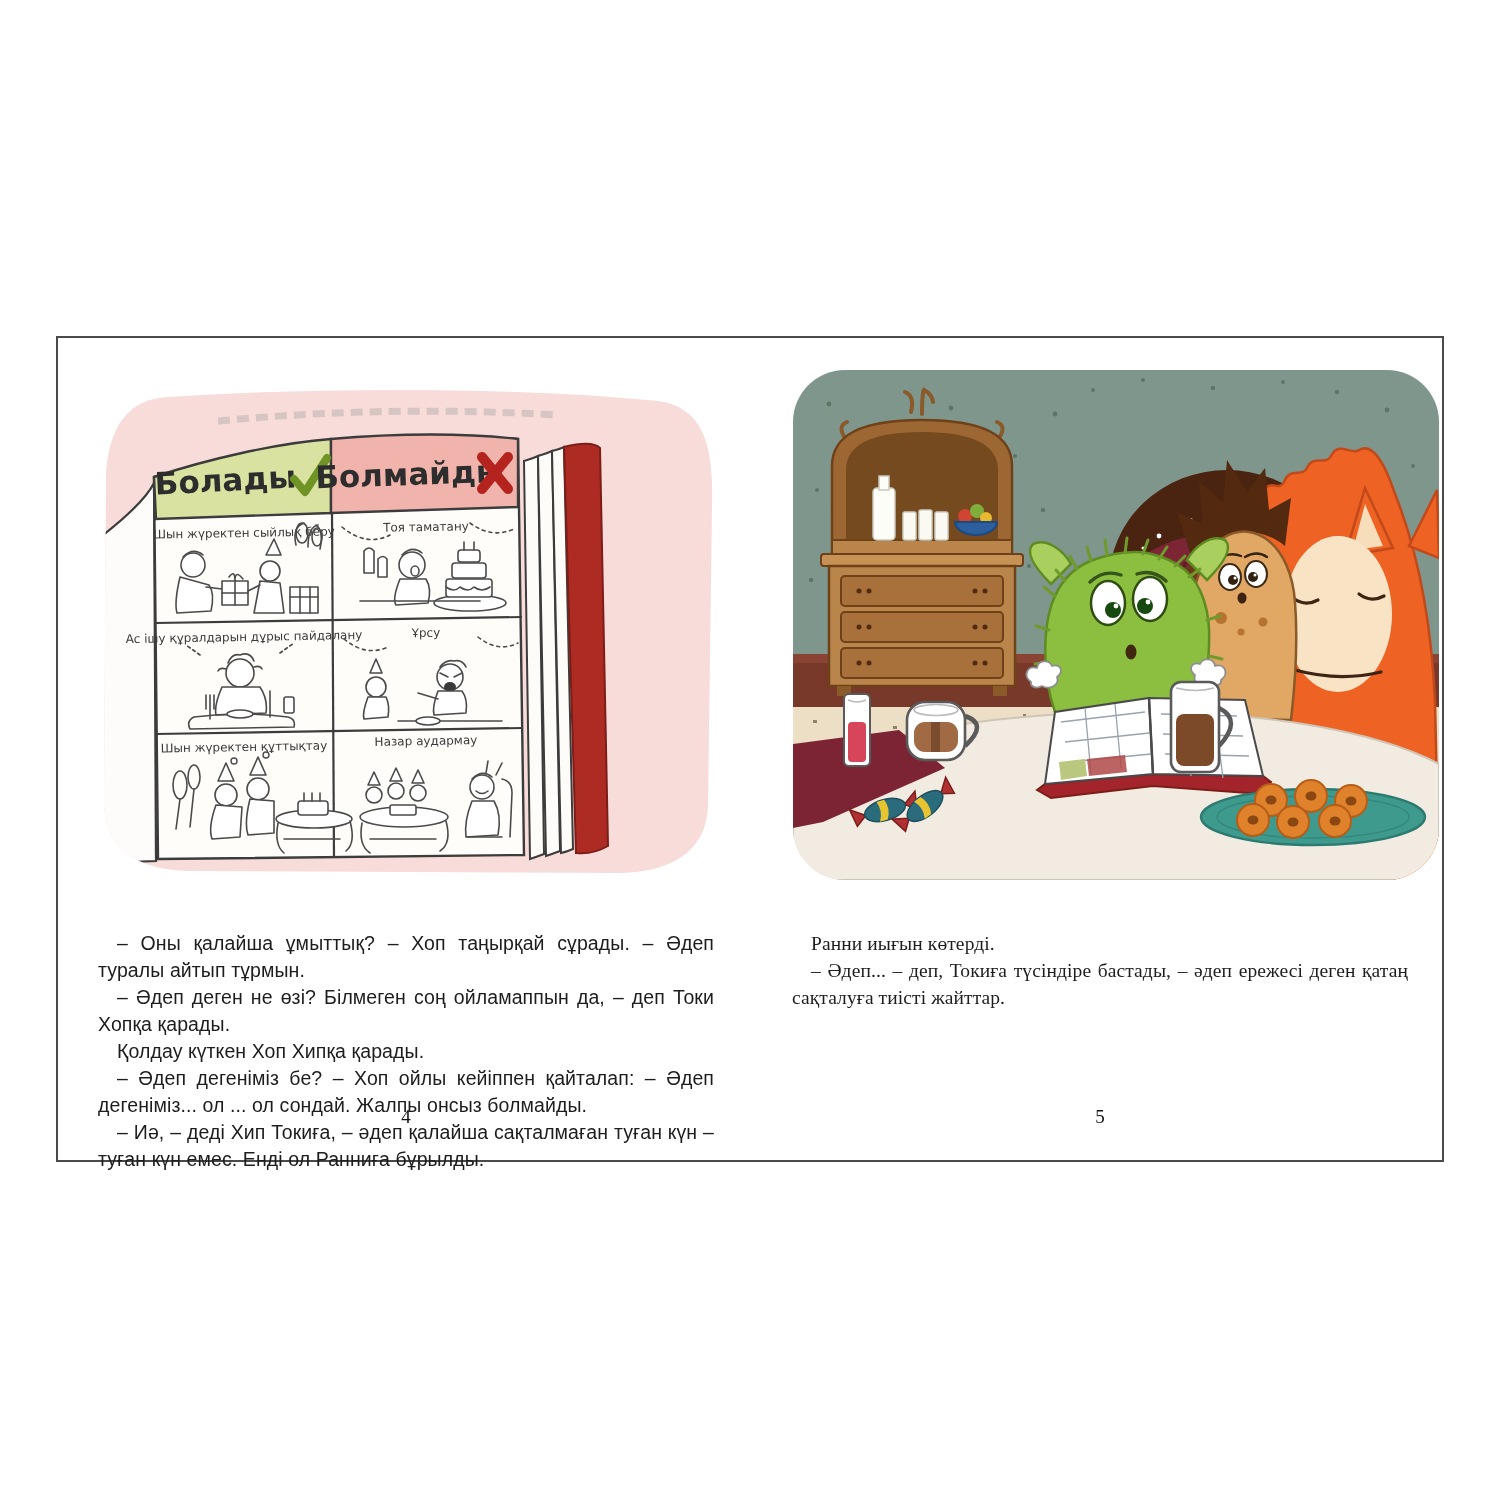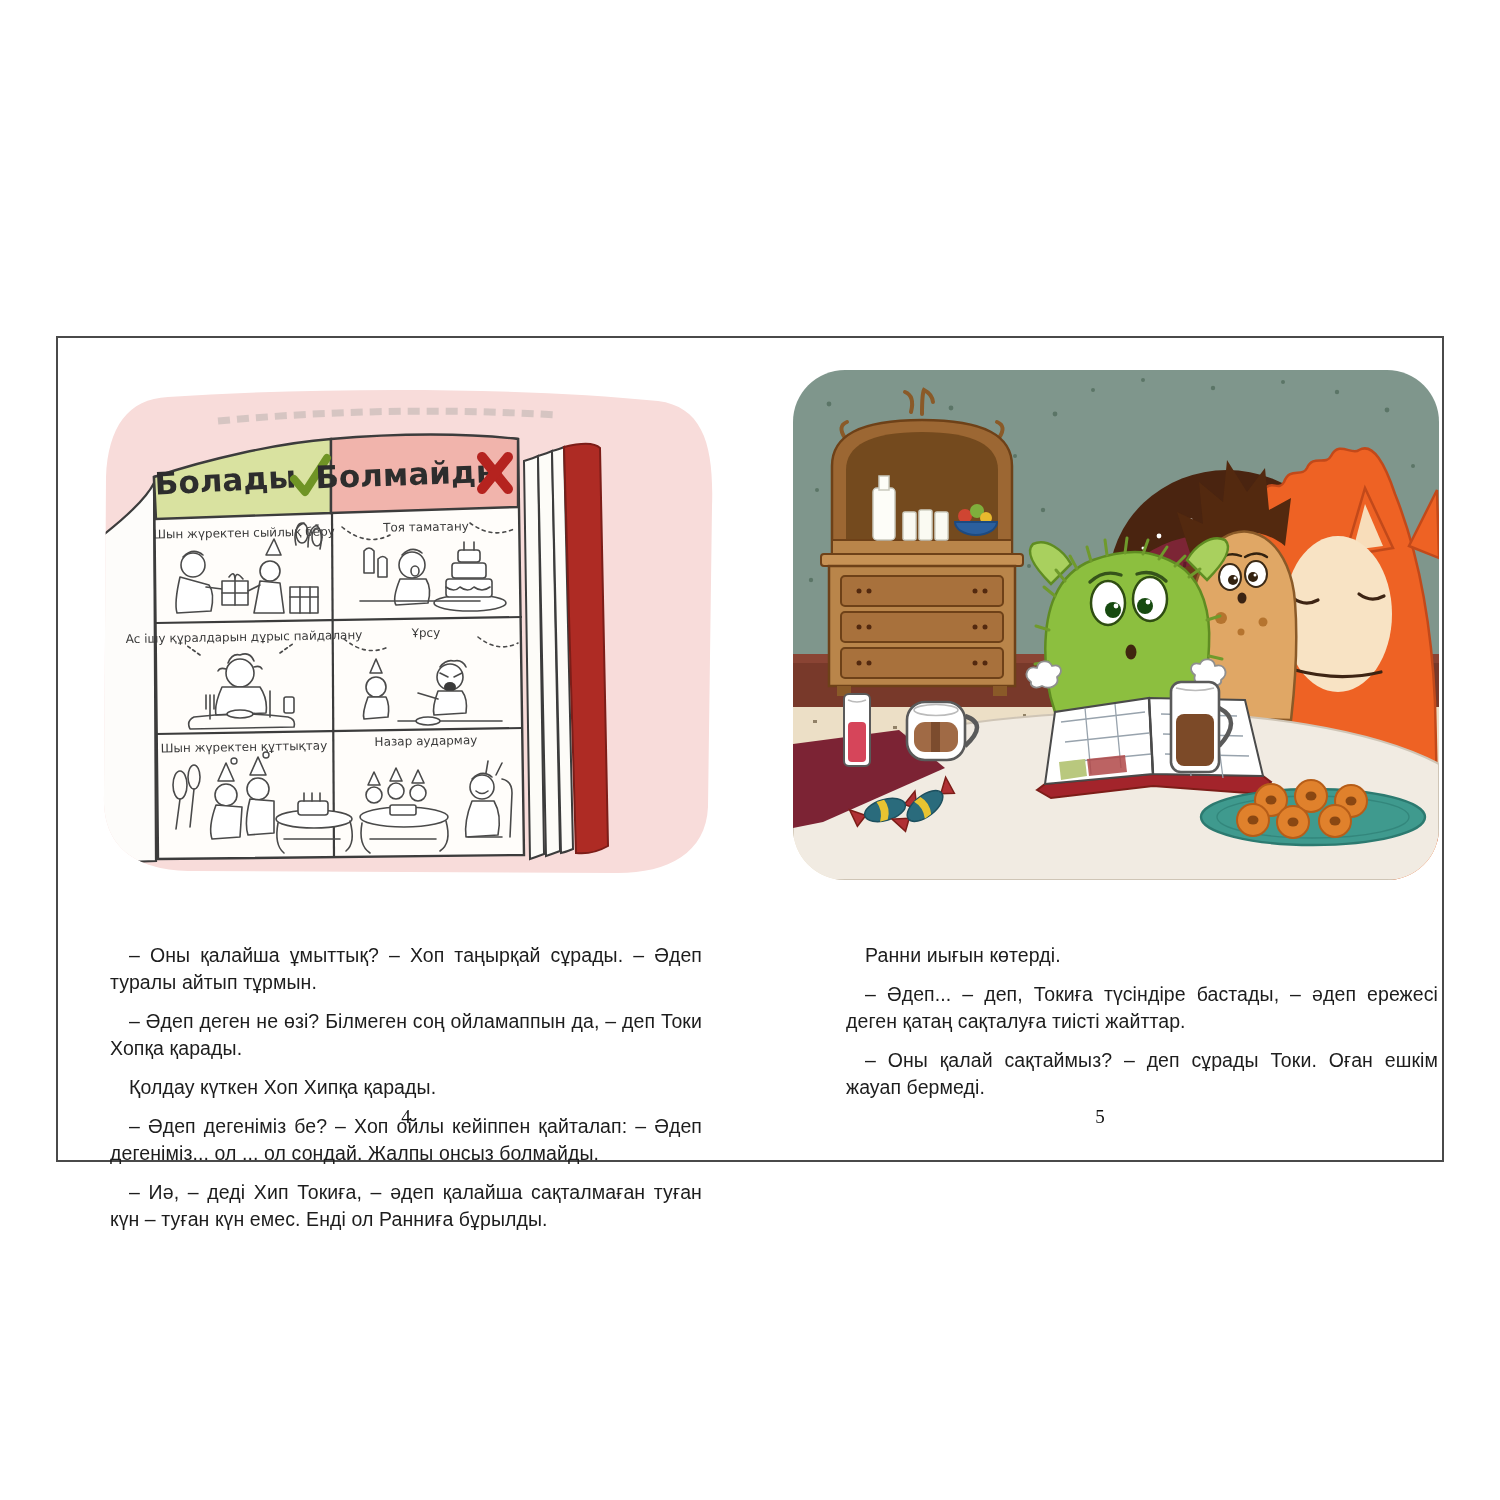--- a/index.html
+++ b/index.html
@@ -13,23 +13,23 @@
   }
   .illust{position:absolute;}
   .illust svg{display:block;}
   .illust-left{left:40px;top:49px;width:616px;height:490px;}
   .illust-right{left:735px;top:32px;width:646px;height:510px;}
   .textcol{
     position:absolute;top:592px;width:616px;
     font-size:19.5px;line-height:27px;letter-spacing:0.1px;
     text-align:justify;color:#1d1d1d;
   }
-  .textcol p{margin:12px;text-indent:19px;}
+  .textcol p{margin:0;text-indent:19px;}
   .col-left{left:40px;}
-  .col-right{left:776px;}
+  .col-right{left:734px;font-family:Liberation Serif, serif;}
   .pagenum{
     position:absolute;top:768px;width:616px;text-align:center;
     font-family:"Liberation Serif", serif;font-size:19px;color:#111;
   }
   .pn-left{left:40px;}
   .pn-right{left:734px;}
   
   text{font-family:"DejaVu Sans", sans-serif;}
   .hdr{font-size:31px;font-weight:700;fill:#2d2d2d;}
   .cellLabel{font-size:12px;font-weight:500;fill:#3a3a3a;}
@@ -470,17 +470,16 @@
     <p>– Әдеп деген не өзі? Білмеген соң ойламаппын да, – деп Токи Хопқа қарады.</p>
     <p>Қолдау күткен Хоп Хипқа қарады.</p>
     <p>– Әдеп дегеніміз бе? –  Хоп ойлы кейіппен қайталап: – Әдеп дегеніміз... ол ... ол сондай. Жалпы онсыз болмайды.</p>
     <p>– Иә, –  деді Хип Токиға, – әдеп қалайша сақталмаған туған күн – туған күн емес. Енді ол Ранниға бұрылды.</p>
   </div>
   <div class="pagenum pn-left">4</div>
 
   <div class="textcol col-right">
     <p>Ранни иығын көтерді.</p>
     <p>– Әдеп... – деп, Токиға түсіндіре бастады, – әдеп ережесі деген қатаң сақталуға тиісті жайттар.</p>
-    <p>– Оны қалай сақтаймыз? – деп сұрады Токи. Оған ешкім жауап бермеді.</p>
   </div>
   <div class="pagenum pn-right">5</div>
 
 </div>
 
 </body></html>

